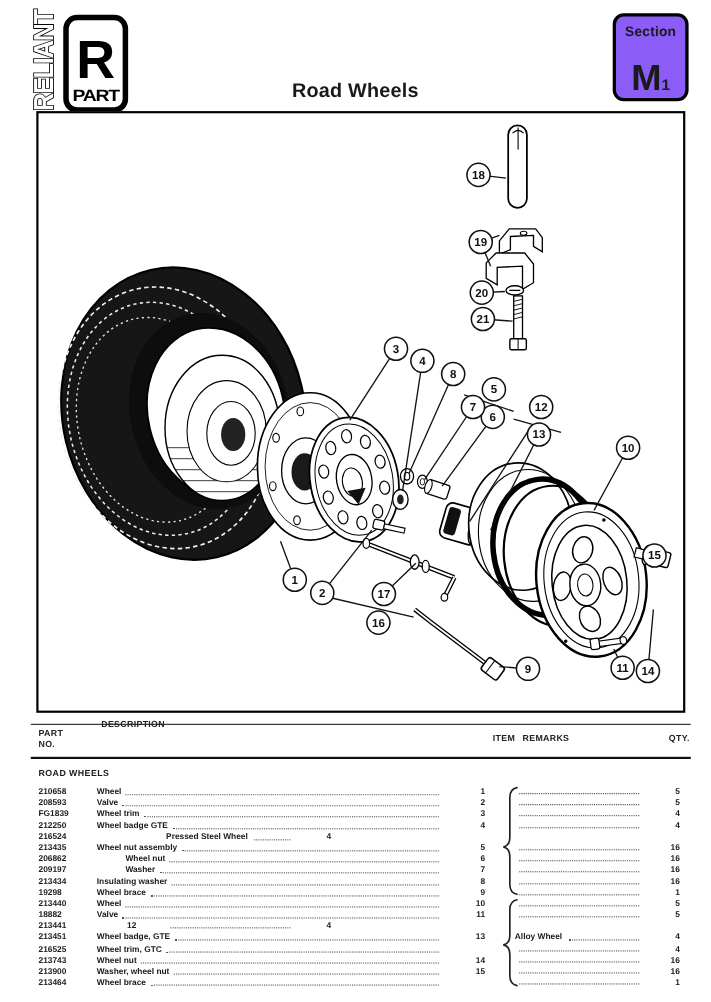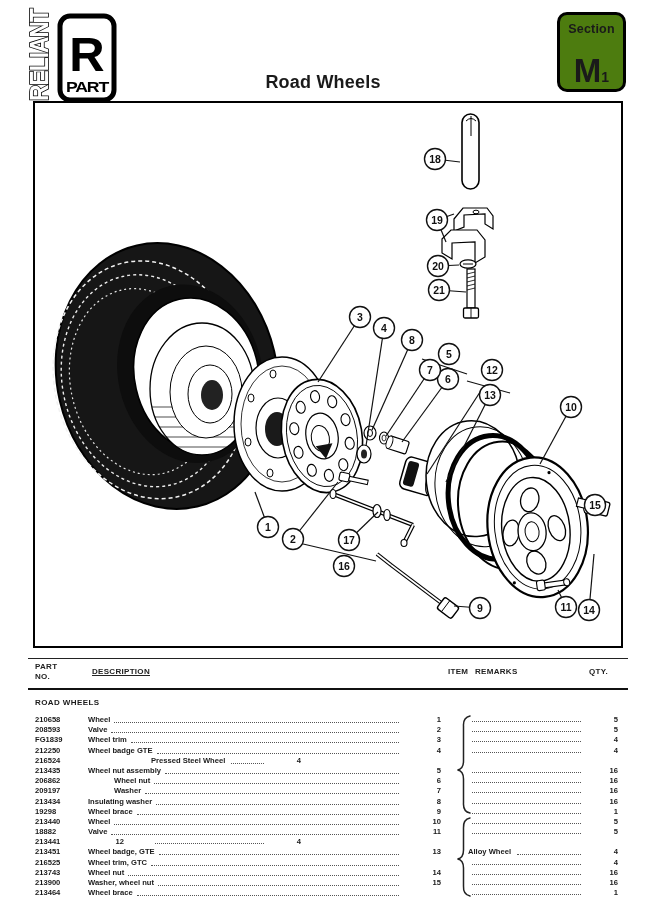--- a/index.html
+++ b/index.html
@@ -3,41 +3,41 @@
 <meta charset="utf-8">
 <style>
   html,body{margin:0;padding:0;background:#fff;}
   .page{position:relative;width:646px;height:911px;background:#fff;overflow:hidden;
         font-family:"Liberation Sans",sans-serif;color:#1a1a1a;}
   
   .brand-svg{position:absolute;left:20px;top:4px;}
   .page-title{position:absolute;left:173px;top:72px;width:300px;text-align:center;
               font-size:18px;font-weight:bold;letter-spacing:.2px;}
   .section-box{position:absolute;left:557px;top:12px;width:63px;height:74px;
-               border:3.5px solid #000;border-radius:10px;text-align:center;background:#4d7c0f;}
+               border:3.5px solid #000;border-radius:10px;text-align:center;background:#8b5cf6;}
   .section-label{display:block;font-size:12.5px;font-weight:bold;margin-top:7px;letter-spacing:.2px;}
   .section-code{display:block;margin-top:20px;font-size:33px;font-weight:bold;line-height:30px;}
   .section-sub{font-size:14px;font-weight:bold;}
   
   .frame{position:absolute;left:33px;top:101px;width:586px;height:543px;border:2px solid #000;background:#fff;}
   .frame svg{position:absolute;left:0;top:0;}
   .leader{stroke:#111;stroke-width:1.2px;fill:none;}
   .callout-circle{fill:#fff;stroke:#111;stroke-width:1.4px;}
   .callout-num{font-family:"Liberation Sans",sans-serif;font-size:10.5px;font-weight:bold;fill:#111;}
   .ink{stroke:#000;fill:none;}
   
   .parts-table{position:absolute;left:28px;top:652px;width:600px;height:252px;font-size:7.6px;}
   .rule-thin{position:absolute;left:0;top:6px;width:600px;border-top:1.2px solid #222;}
   .rule-thick{position:absolute;left:0;top:36px;width:600px;border-top:2.4px solid #111;}
   .hdr{position:absolute;font-size:8px;font-weight:bold;letter-spacing:.3px;color:#222;}
   .hdr-part{left:7px;top:10px;line-height:9.5px;}
-  .hdr-desc{left:64px;top:15px;text-decoration:underline;}
+  .hdr-desc{left:64px;top:2px;}
   .hdr-item{left:420px;top:15px;}
   .hdr-remarks{left:447px;top:15px;}
-  .hdr-qty{left:561px;top:15px;width:38px;}
+  .hdr-qty{left:561px;top:15px;width:38px;text-align:right;}
   .tbl-section{position:absolute;left:7px;top:46px;font-size:8px;font-weight:bold;letter-spacing:.4px;}
   .rows{position:absolute;left:0;top:63px;width:600px;}
   .trow{display:flex;align-items:baseline;height:10.2px;line-height:10.2px;white-space:nowrap;font-weight:bold;}
   .c-part{width:50px;padding-left:7px;flex:none;}
   .c-desc{margin-left:3px;width:314px;flex:none;display:flex;align-items:baseline;}
   .desc-text.indent{padding-left:26px;}
   .c-item{width:39px;flex:none;text-align:right;}
   .c-remark{margin-left:27px;width:116px;flex:none;display:flex;align-items:baseline;}
   .remark-text{margin-right:2px;}
   .c-qty{width:34px;flex:none;text-align:right;}

